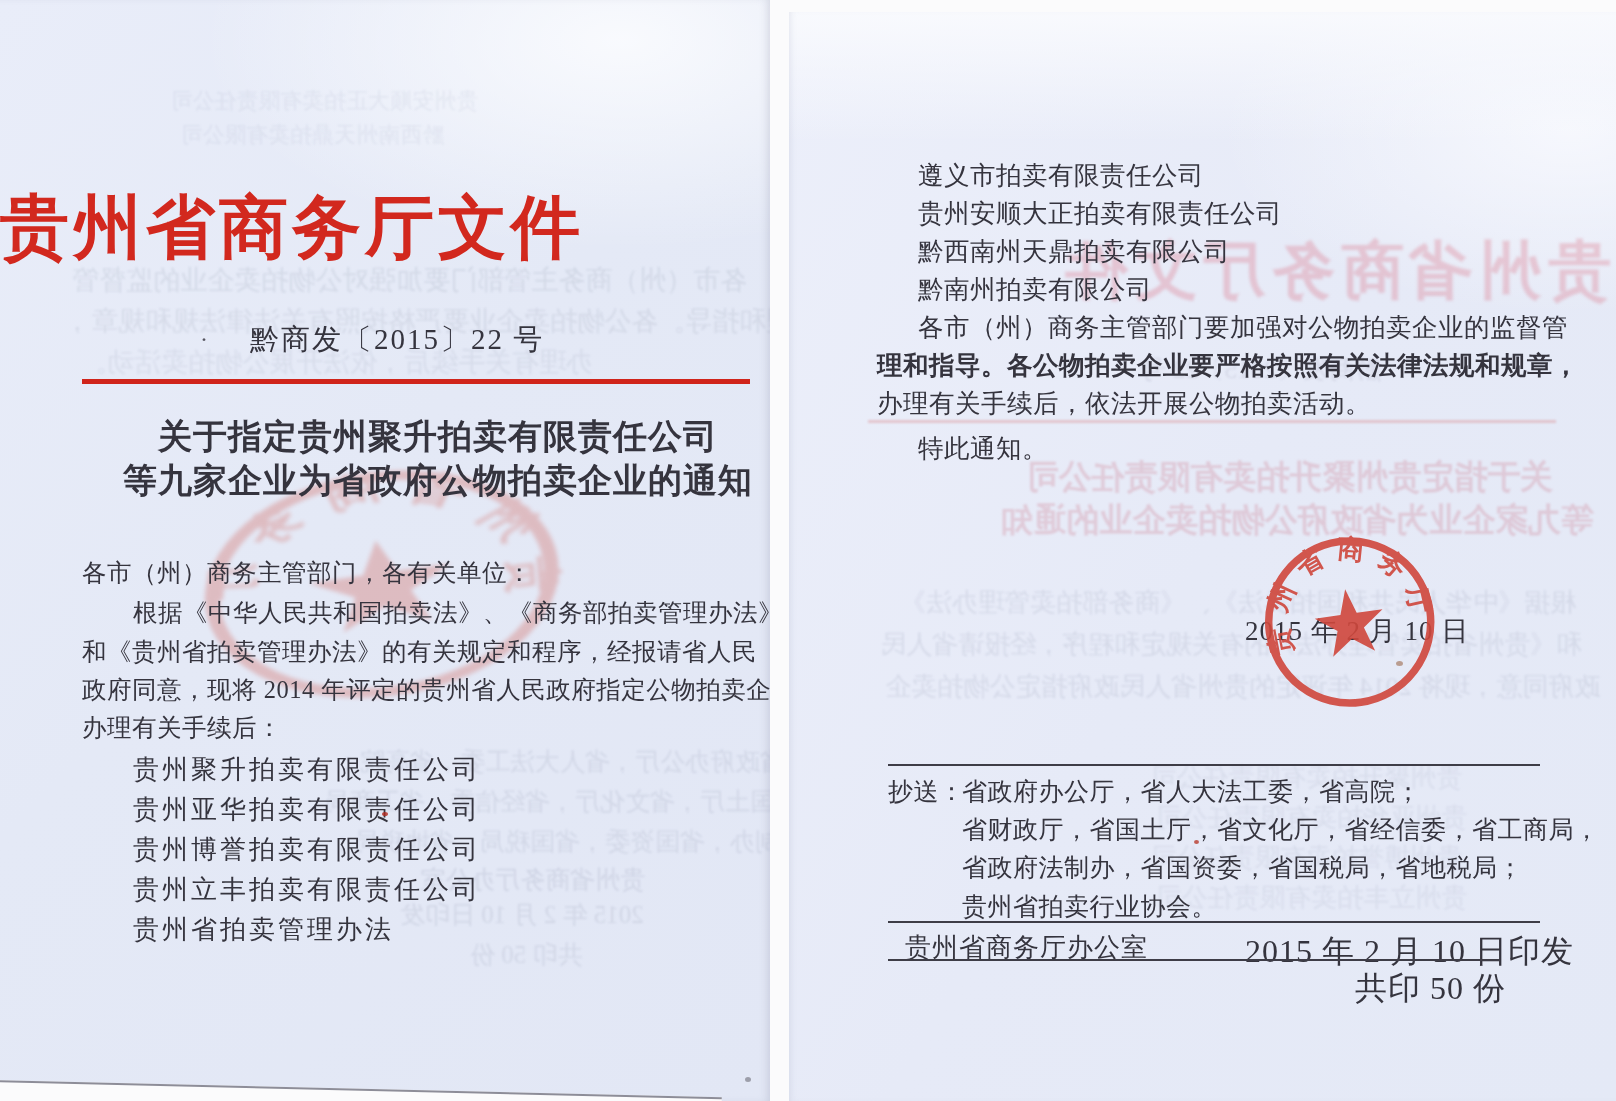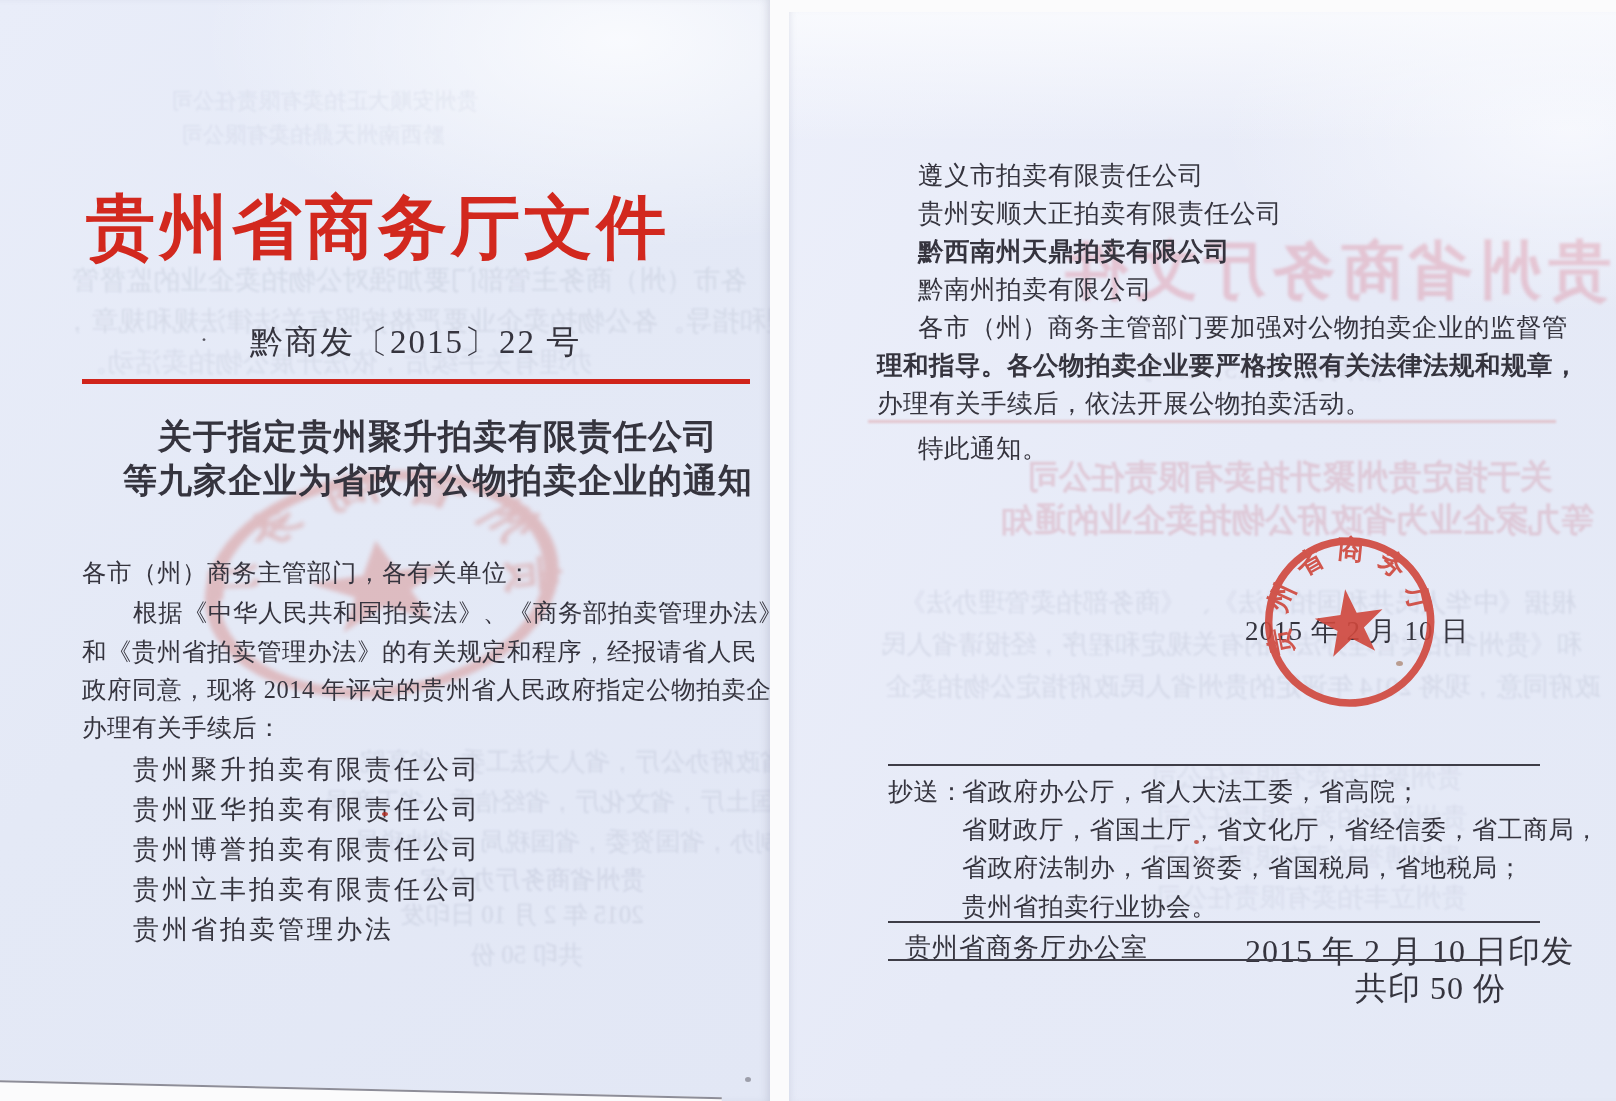--- a/index.html
+++ b/index.html
@@ -19,24 +19,24 @@
   #page-right{
     left:789px;top:12px;width:827px;height:1089px;
     background:
       linear-gradient(180deg,rgba(250,251,254,.9) 0%,rgba(250,251,254,0) 12%),
       radial-gradient(ellipse 500px 260px at 780px 120px, rgba(250,251,255,.8), rgba(250,251,255,0) 70%),
       linear-gradient(120deg,#eceffa 0%,#e6eaf7 50%,#e4e9f6 100%);
     box-shadow:inset 5px 0 7px -4px rgba(130,135,160,.18);
   }
   .t{position:absolute;white-space:nowrap;color:#35343e;}
   .letterhead{
-    width:756px;text-align:center;font-size:69px;font-weight:bold;
+    width:756px;text-align:left;font-size:69px;font-weight:bold;
     letter-spacing:4px;color:#d2281e;
   }
-  .docnum{font-size:33px;letter-spacing:2px;}
+  .docnum{font-size:29px;letter-spacing:2px;}
   .redrule{position:absolute;background:#d0241b;}
   .ntitle{width:876px;text-align:center;font-size:34px;font-weight:bold;letter-spacing:1px;}
   .body-l{font-size:24.5px;letter-spacing:0.5px;}
   .comp-l{font-size:26px;letter-spacing:3px;}
   .body-r{font-size:25.5px;letter-spacing:0.5px;}
   .cc{font-size:25px;letter-spacing:0.5px;}
   .rule-thin{position:absolute;background:#3e3d47;height:2px;}
   .bleed{
     position:absolute;white-space:nowrap;pointer-events:none;
     transform:scaleX(-1);filter:blur(1.3px);
@@ -120,21 +120,21 @@
 <div class="bleed bleed-gray" style="left:900px;top:585px;">根据《中华人民共和国拍卖法》、《商务部拍卖管理办法》</div>
 <div class="bleed bleed-gray" style="left:880px;top:627px;">和《贵州省拍卖管理办法》的有关规定和程序，经报请省人民</div>
 <div class="bleed bleed-gray" style="left:885px;top:669px;">政府同意，现将 2014 年评定的贵州省人民政府指定公物拍卖企</div>
 <div class="bleed bleed-gray" style="left:1150px;top:760px;color:rgba(92,102,134,.09);">贵州聚升拍卖有限责任公司</div>
 <div class="bleed bleed-gray" style="left:1155px;top:800px;color:rgba(92,102,134,.09);">贵州亚华拍卖有限责任公司</div>
 <div class="bleed bleed-gray" style="left:1150px;top:840px;color:rgba(92,102,134,.09);">贵州博誉拍卖有限责任公司</div>
 <div class="bleed bleed-gray" style="left:1155px;top:880px;color:rgba(92,102,134,.09);">贵州立丰拍卖有限责任公司</div>
 
 <div class="t body-r" style="left:918px;top:158px;">遵义市拍卖有限责任公司</div>
 <div class="t body-r" style="left:918px;top:196px;">贵州安顺大正拍卖有限责任公司</div>
-<div class="t body-r" style="left:918px;top:234px;font-weight:bold;">黔西南州天鼎拍卖有限公司</div>
+<div class="t body-r" style="left:918px;top:234px;">黔西南州天鼎拍卖有限公司</div>
 <div class="t body-r" style="left:918px;top:272px;">黔南州拍卖有限公司</div>
 
 <div class="t body-r" style="left:918px;top:310px;">各市（州）商务主管部门要加强对公物拍卖企业的监督管</div>
 <div class="t body-r" style="left:877px;top:348px;font-weight:bold;">理和指导。各公物拍卖企业要严格按照有关法律法规和规章，</div>
 <div class="t body-r" style="left:877px;top:386px;">办理有关手续后，依法开展公物拍卖活动。</div>
 <div class="t body-r" style="left:918px;top:431px;">特此通知。</div>
 
 <div class="t" style="left:1245px;top:613px;font-size:27px;letter-spacing:1px;">2015 年 2 月 10 日</div>
 
 <div class="seal-wrap" style="left:1255px;top:527px;opacity:.90;transform:rotate(-8deg);">

